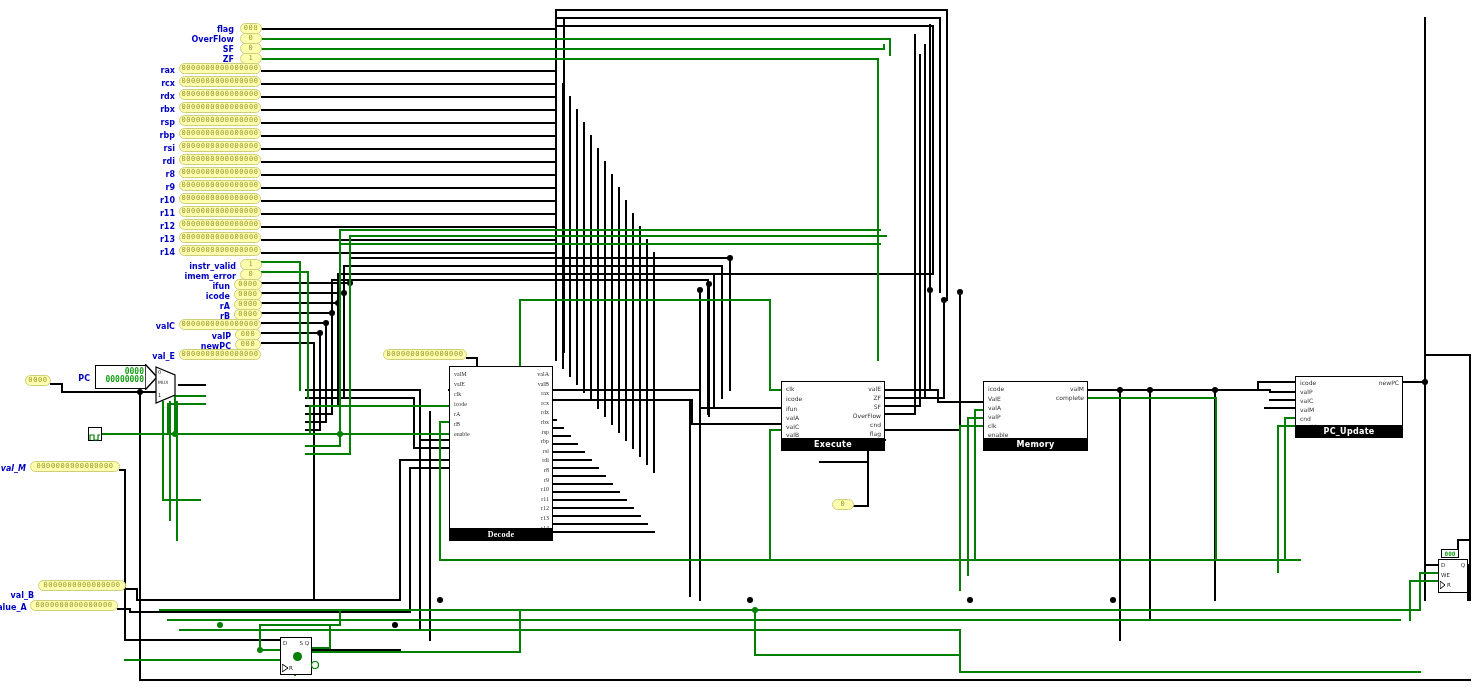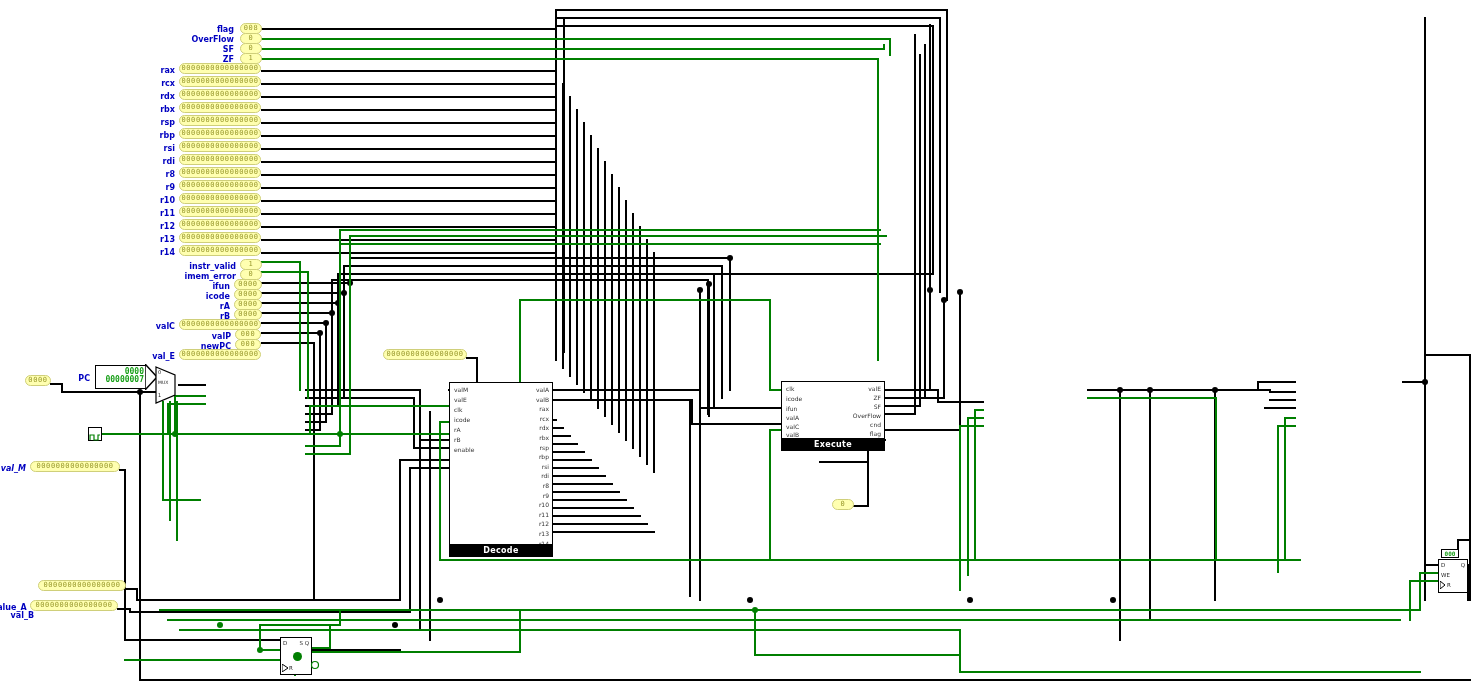--- a/index.html
+++ b/index.html
@@ -423,21 +423,21 @@
       <div class="pill" style="left: 179px; top: 349px; width: 82px;">
         <span class="digits">0000000000000000</span>
       </div>
     </div>
 
   <div id="leftprobes">
       <div class="slabel" style="left: 0px; top: 465px; width: 26px; font-style: italic;">val_M</div>
       <div class="pill" style="left: 30px; top: 461px; width: 90px;">
         <span class="digits">0000000000000000</span>
       </div>
-      <div class="slabel" style="left: 6px; top: 612px; width: 28px;">val_B</div>
+      <div class="slabel" style="left: 6px; top: 592px; width: 28px;">val_B</div>
       <div class="pill" style="left: 38px; top: 580px; width: 88px;">
         <span class="digits">0000000000000000</span>
       </div>
       <div class="slabel" style="left: -8px; top: 604px; width: 34px;">value_A</div>
       <div class="pill" style="left: 30px; top: 600px; width: 88px;">
         <span class="digits">0000000000000000</span>
       </div>
     </div>
 
   <div class="pill" style="left:25px;top:375px;width:26px;">
@@ -449,21 +449,21 @@
   <div class="pill" style="left:832px;top:499px;width:22px;">
       <span class="digits">0</span>
     </div>
 
   <div class="slabel" style="left:70px;top:375px;width:20px;">PC</div>
   <div class="hexdisp" style="left:95px;top:365px;width:52px;height:24px;padding-top:2px;">
     <div class="row">
         <span class="dg">0000</span>
       </div>
     <div class="row">
-        <span class="dg">00000007</span>
+        <span class="dg">00000000</span>
       </div>
   </div>
 
   <svg style="position:absolute;left:145px;top:364px;width:14px;height:26px;">
     <polygon points="0,0 12,13 0,26" fill="#ffffff" stroke="#000000" stroke-width="1.5"></polygon>
   </svg>
 
   <svg style="position:absolute;left:155px;top:366px;width:26px;height:38px;">
     <polygon points="1,1 20,9 20,29 1,37" fill="#ffffff" stroke="#000000" stroke-width="1.2"></polygon>
   </svg>
@@ -471,21 +471,21 @@
   <div class="muxlbl" style="left:158px;top:393px;">1</div>
   <div class="muxlbl" style="left:158px;top:381px;font-size:4.5px;">MUX</div>
 
   <div class="clksrc" style="left:88px;top:427px;">
     <svg width="12" height="12" viewBox="0 0 12 12">
       <path d="M1 9 L1 4 L5 4 L5 9 L9 9 L9 4 L11 4" stroke="#007f00" stroke-width="1.2" fill="none"></path>
     </svg>
   </div>
 
 
-  <div class="module" style="left:449px;top:382px;width:104px;height:175px;">
+  <div class="module" style="left:449px;top:366px;width:104px;height:175px;font-family:Liberation Serif, serif;">
     <div class="pin in" style="left:4px;top:4px;">valM</div>
     <div class="pin in" style="left:4px;top:14px;">valE</div>
     <div class="pin in" style="left:4px;top:24px;">clk</div>
     <div class="pin in" style="left:4px;top:34px;">icode</div>
     <div class="pin in" style="left:4px;top:44px;">rA</div>
     <div class="pin in" style="left:4px;top:54px;">rB</div>
     <div class="pin in" style="left:4px;top:64px;">enable</div>
     <div id="decodeOuts">
         <div class="pin out" style="position: absolute; right: 3px; top: 4px; width: 60px;">valA</div>
         <div class="pin out" style="position: absolute; right: 3px; top: 13.6px; width: 60px;">valB</div>
@@ -518,21 +518,43 @@
     <div class="pin in" style="left:4px;top:58px;">enable</div>
     <div class="pin out" style="right:3px;top:4px;width:70px;">valE</div>
     <div class="pin out" style="right:3px;top:13px;width:70px;">ZF</div>
     <div class="pin out" style="right:3px;top:22px;width:70px;">SF</div>
     <div class="pin out" style="right:3px;top:31px;width:70px;">OverFlow</div>
     <div class="pin out" style="right:3px;top:40px;width:70px;">cnd</div>
     <div class="pin out" style="right:3px;top:49px;width:70px;">flag</div>
     <div class="titlebar">Execute</div>
   </div>
 
-
+  <div class="module" style="left:983px;top:381px;width:105px;height:70px;">
+    <div class="pin in" style="left:4px;top:4px;">icode</div>
+    <div class="pin in" style="left:4px;top:14px;">ValE</div>
+    <div class="pin in" style="left:4px;top:23px;">valA</div>
+    <div class="pin in" style="left:4px;top:32px;">valP</div>
+    <div class="pin in" style="left:4px;top:41px;">clk</div>
+    <div class="pin in" style="left:4px;top:50px;">enable</div>
+    <div class="pin in" style="left:4px;top:58px;">reset</div>
+    <div class="pin out" style="right:3px;top:4px;width:70px;">valM</div>
+    <div class="pin out" style="right:3px;top:13px;width:70px;">complete</div>
+    <div class="titlebar">Memory</div>
+  </div>
+
+  <div class="module" style="left:1295px;top:376px;width:108px;height:62px;">
+    <div class="pin in" style="left:4px;top:3px;">icode</div>
+    <div class="pin in" style="left:4px;top:12px;">valP</div>
+    <div class="pin in" style="left:4px;top:21px;">valC</div>
+    <div class="pin in" style="left:4px;top:30px;">valM</div>
+    <div class="pin in" style="left:4px;top:39px;">cnd</div>
+    <div class="pin in" style="left:4px;top:47px;">enable</div>
+    <div class="pin out" style="right:3px;top:3px;width:70px;">newPC</div>
+    <div class="titlebar">PC_Update</div>
+  </div>
 
   <div class="ffbox" style="left:280px;top:637px;width:32px;height:38px;">
     <div class="fflab" style="left:2px;top:3px;">D</div>
     <div class="fflab" style="right:8px;top:3px;">S</div>
     <div class="fflab" style="right:2px;top:3px;">Q</div>
     <div class="fflab" style="left:8px;bottom:3px;">R</div>
     <div class="dot" style="left:12px;top:14px;width:9px;height:9px;background:#007f00;"></div>
     <svg style="position:absolute;left:1px;bottom:2px;width:8px;height:8px;">
       <polygon points="0,0 6,4 0,8" fill="none" stroke="#000" stroke-width="1"></polygon>
     </svg>

